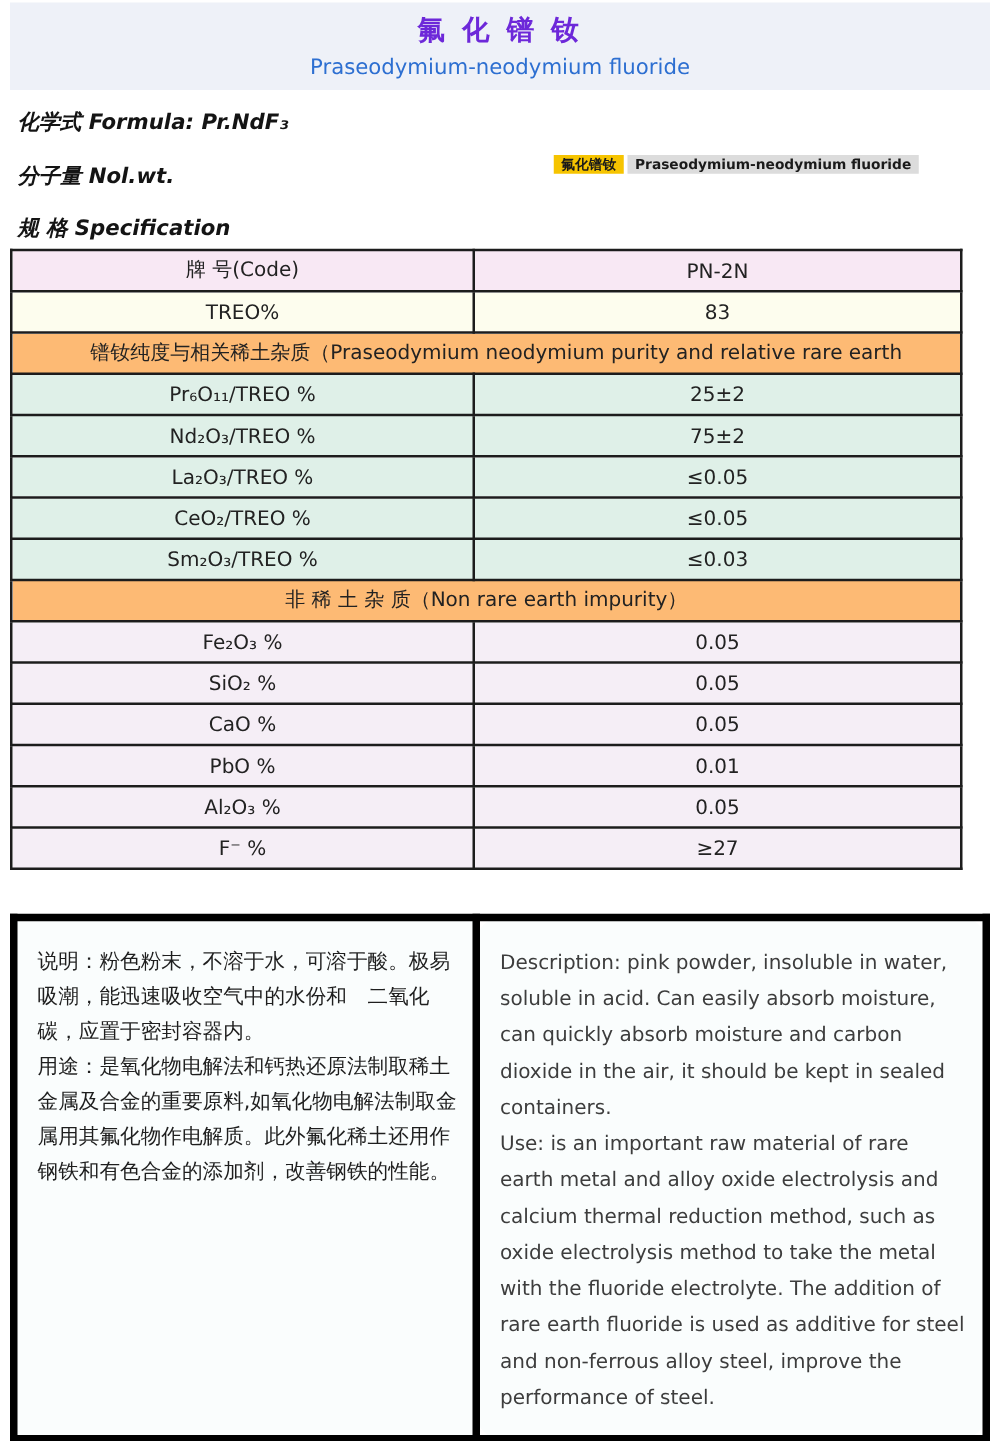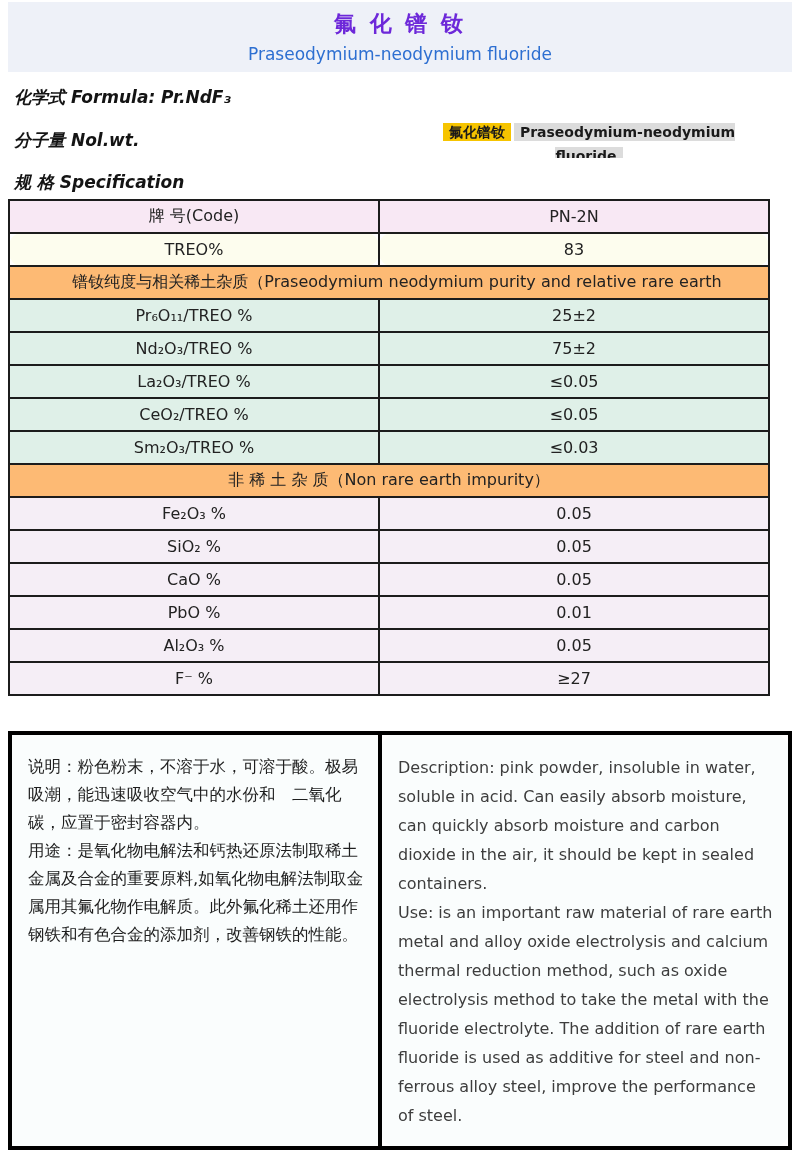--- a/index.html
+++ b/index.html
@@ -24,51 +24,51 @@
 
   
   .info { position: absolute; left: 8px; top: 72px; width: 784px; height: 127px; }
   .info-line { position: absolute; left: 6px; font-size: 17px; font-weight: bold; color: #141414; font-style: italic; }
   .line-formula { top: 14px; }
   .line-mol { top: 57px; }
   .line-spec { top: 99px; }
   .badges {
     position: absolute; right: 28px; top: 48px; width: 350px; height: 38px;
     overflow: hidden; text-align: center; line-height: 24px;
-    font-size: 14px; font-weight: bold; color: #1a1a1a;
+    font-size: 11px; font-weight: bold; color: #1a1a1a;
   }
   .badge-zh { background: #f6c400; padding: 1px 6px; margin-right: 3px; }
   .badge-en { background: #dcdcdc; padding: 1px 6px; }
 
   
   table.spec {
     position: absolute; left: 8px; top: 199px; width: 762px;
     border-collapse: collapse; table-layout: fixed;
   }
   table.spec td {
     border: 2px solid #1c1c1c; height: 33px; text-align: center;
     font-size: 16px; color: #222222; overflow: hidden; white-space: nowrap;
   }
   table.spec col.c1 { width: 370px; }
   tr.row-pink td     { background: #f8e8f4; }
-  tr.row-cream td    { background: #fdfdee; border-radius: 13px; }
+  tr.row-cream td    { background: #fdfdee; }
   tr.row-green td    { background: #dff0e8; }
   tr.row-lavender td { background: #f5eef6; }
   tr.row-header td   { background: #fdba74; }
   td.header-left  { text-align: left; padding-left: 16px; }
   td.header-center { text-align: center; }
 
   
   table.desc {
     position: absolute; left: 8px; top: 731px; width: 784px;
     border-collapse: collapse; table-layout: fixed;
   }
   table.desc col.c1 { width: 370px; }
   table.desc td {
-    border: 4px solid #000000; background: #fafdfd;
+    border: 6px solid #000000; background: #fafdfd;
     vertical-align: top; height: 369px;
     padding: 18px 12px 16px 16px;
   }
   td.desc-zh { font-size: 16.5px; line-height: 28px; color: #1e1e1e; }
   td.desc-en { font-size: 16px; line-height: 29px; color: #3d3d3d; border-radius: 20px; }
 </style>
 </head>
 <body>
 
 <div class="page">

